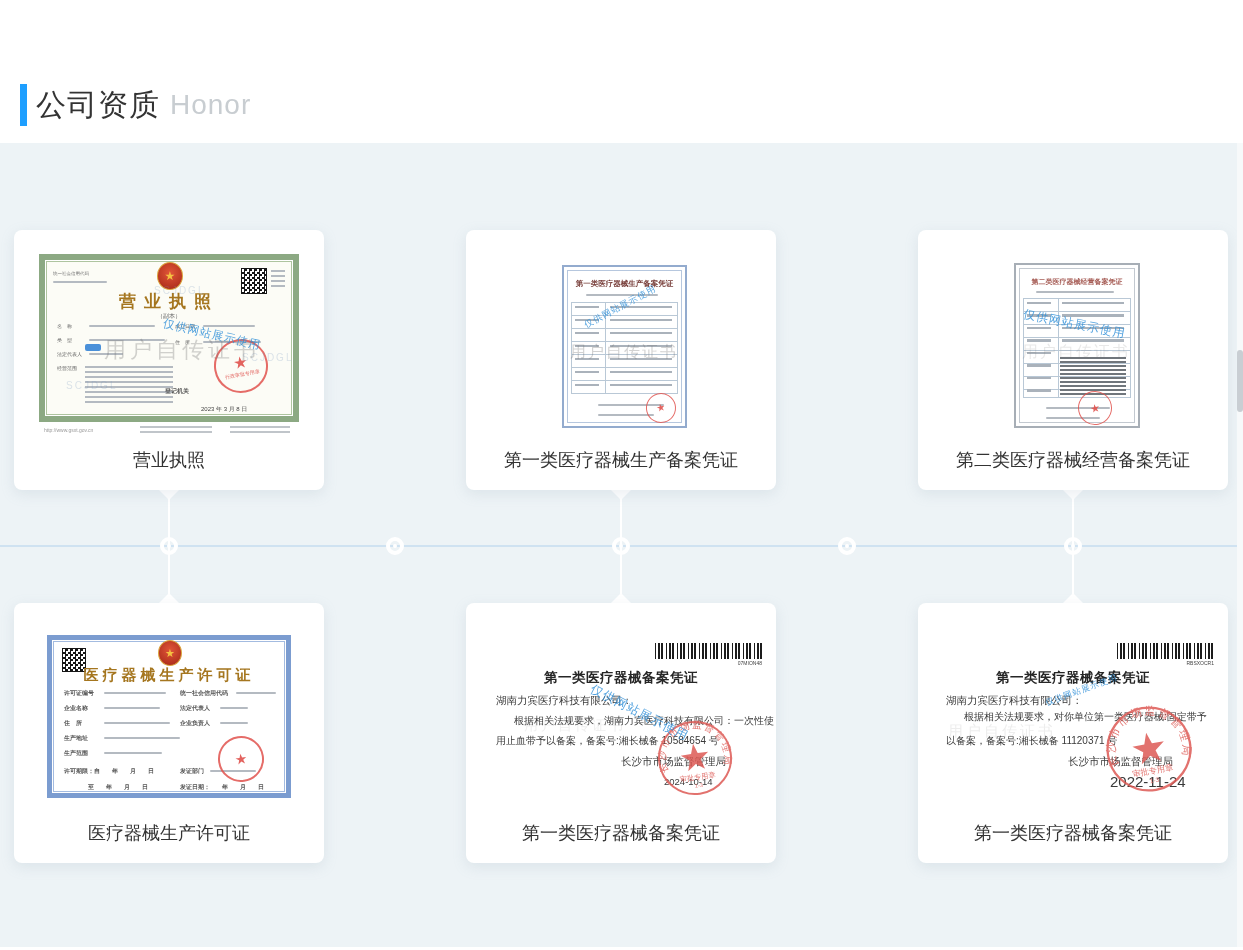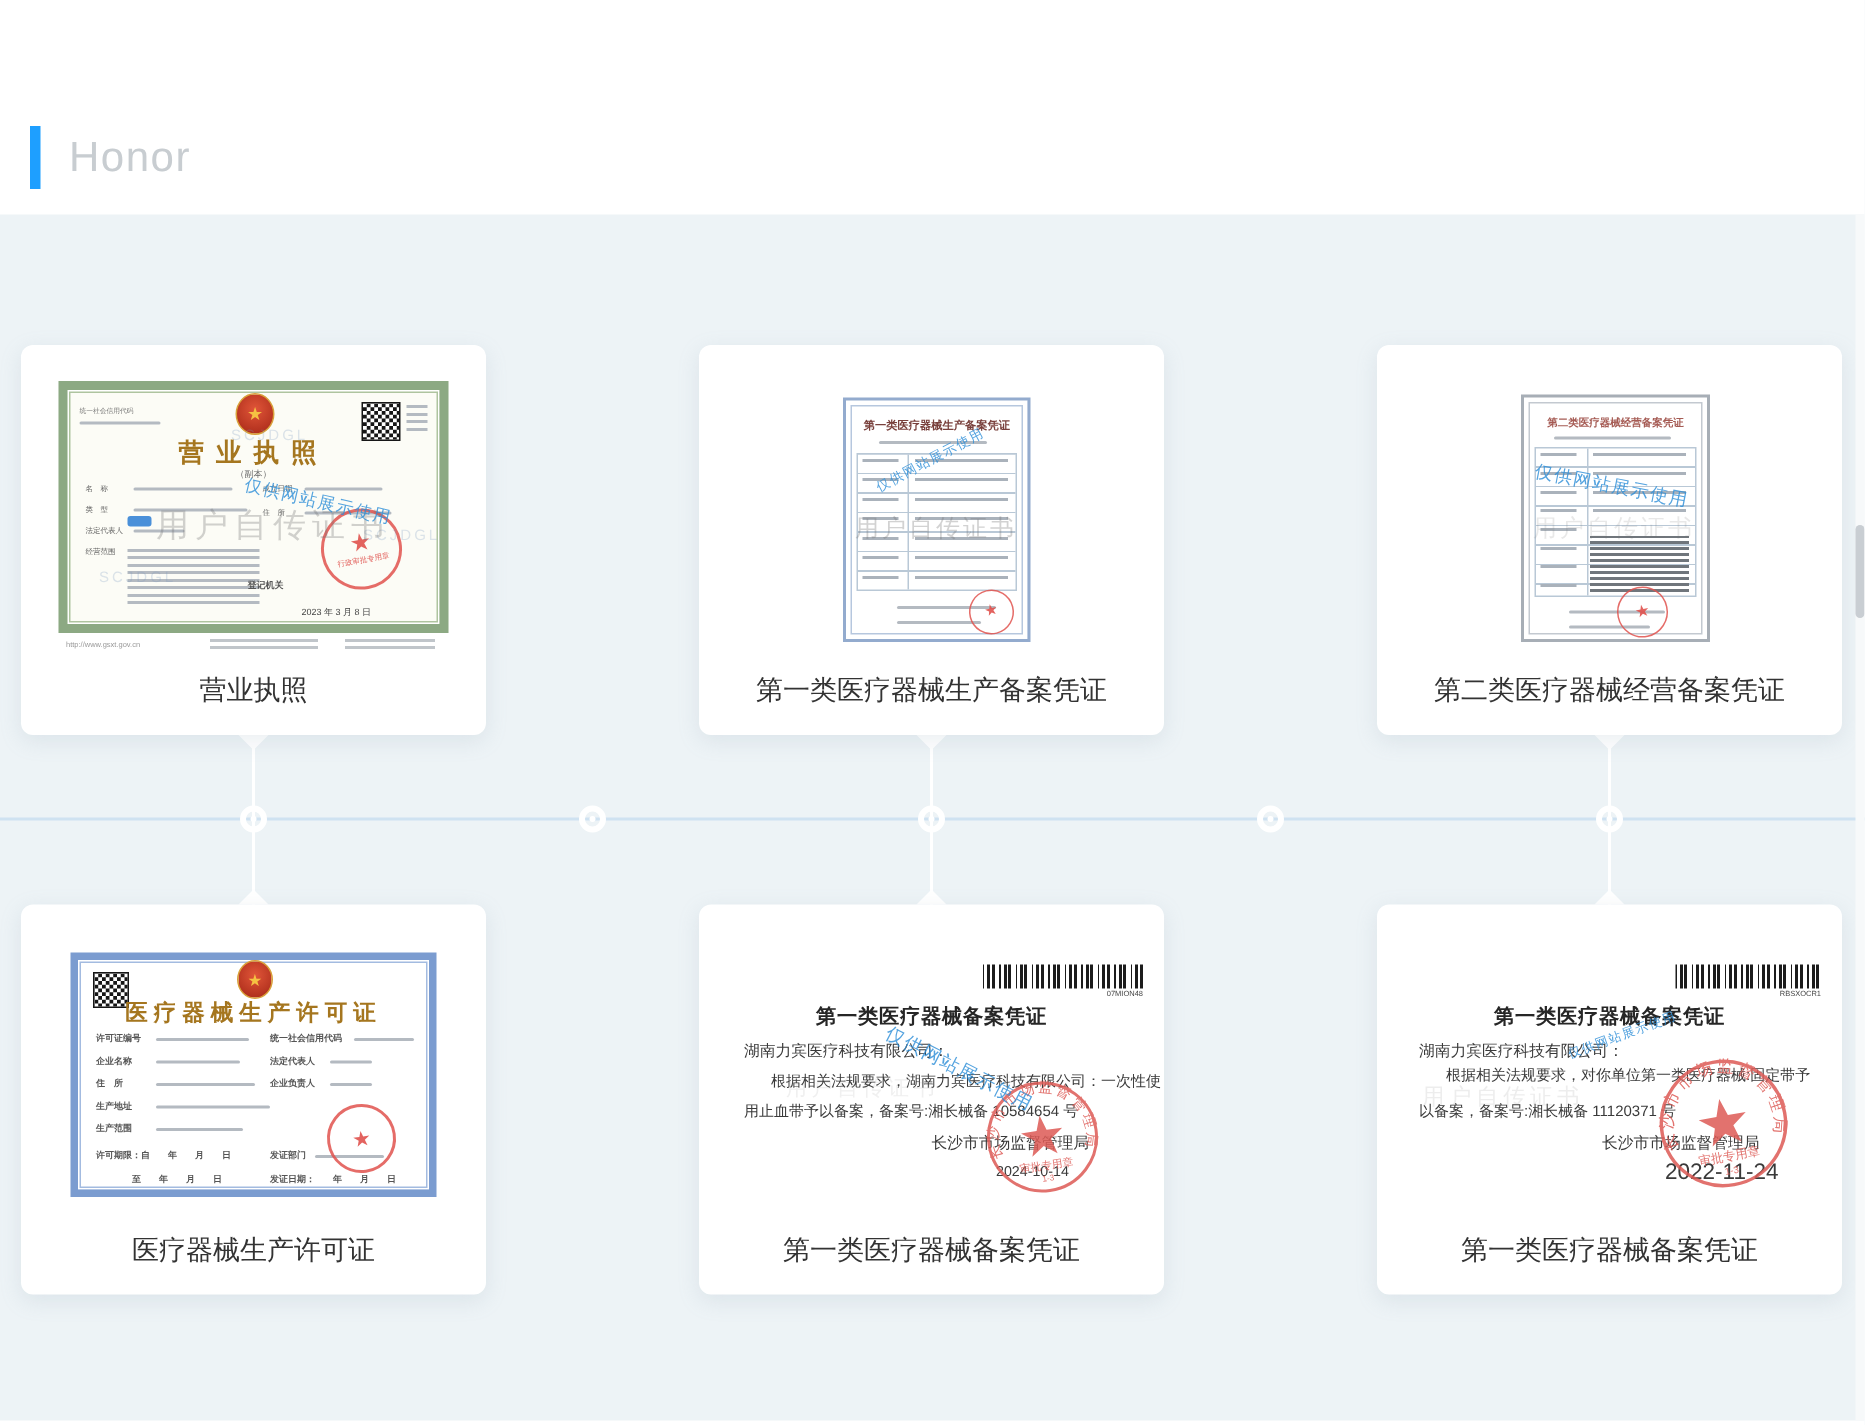--- a/index.html
+++ b/index.html
@@ -77,20 +77,21 @@
 
   
   .sb-track{position:absolute;right:0;top:143px;width:6px;height:804px;background:#f7f9fa;}
   .sb-thumb{position:absolute;right:0;top:207px;width:6px;height:62px;background:#c9ced3;border-radius:3px;}
 </style>
 </head>
 <body>
 
 <div class="sec-header">
   <span class="accent-bar"></span>
+  <span class="sec-title">公司资质</span>
   <span class="sec-sub">Honor</span>
 </div>
 
 <div class="honor">
 
   <div class="tl-line"></div>
 
   <div class="vline" style="left:168px"></div>
   <div class="vline" style="left:620px"></div>
   <div class="vline" style="left:1072px"></div>

